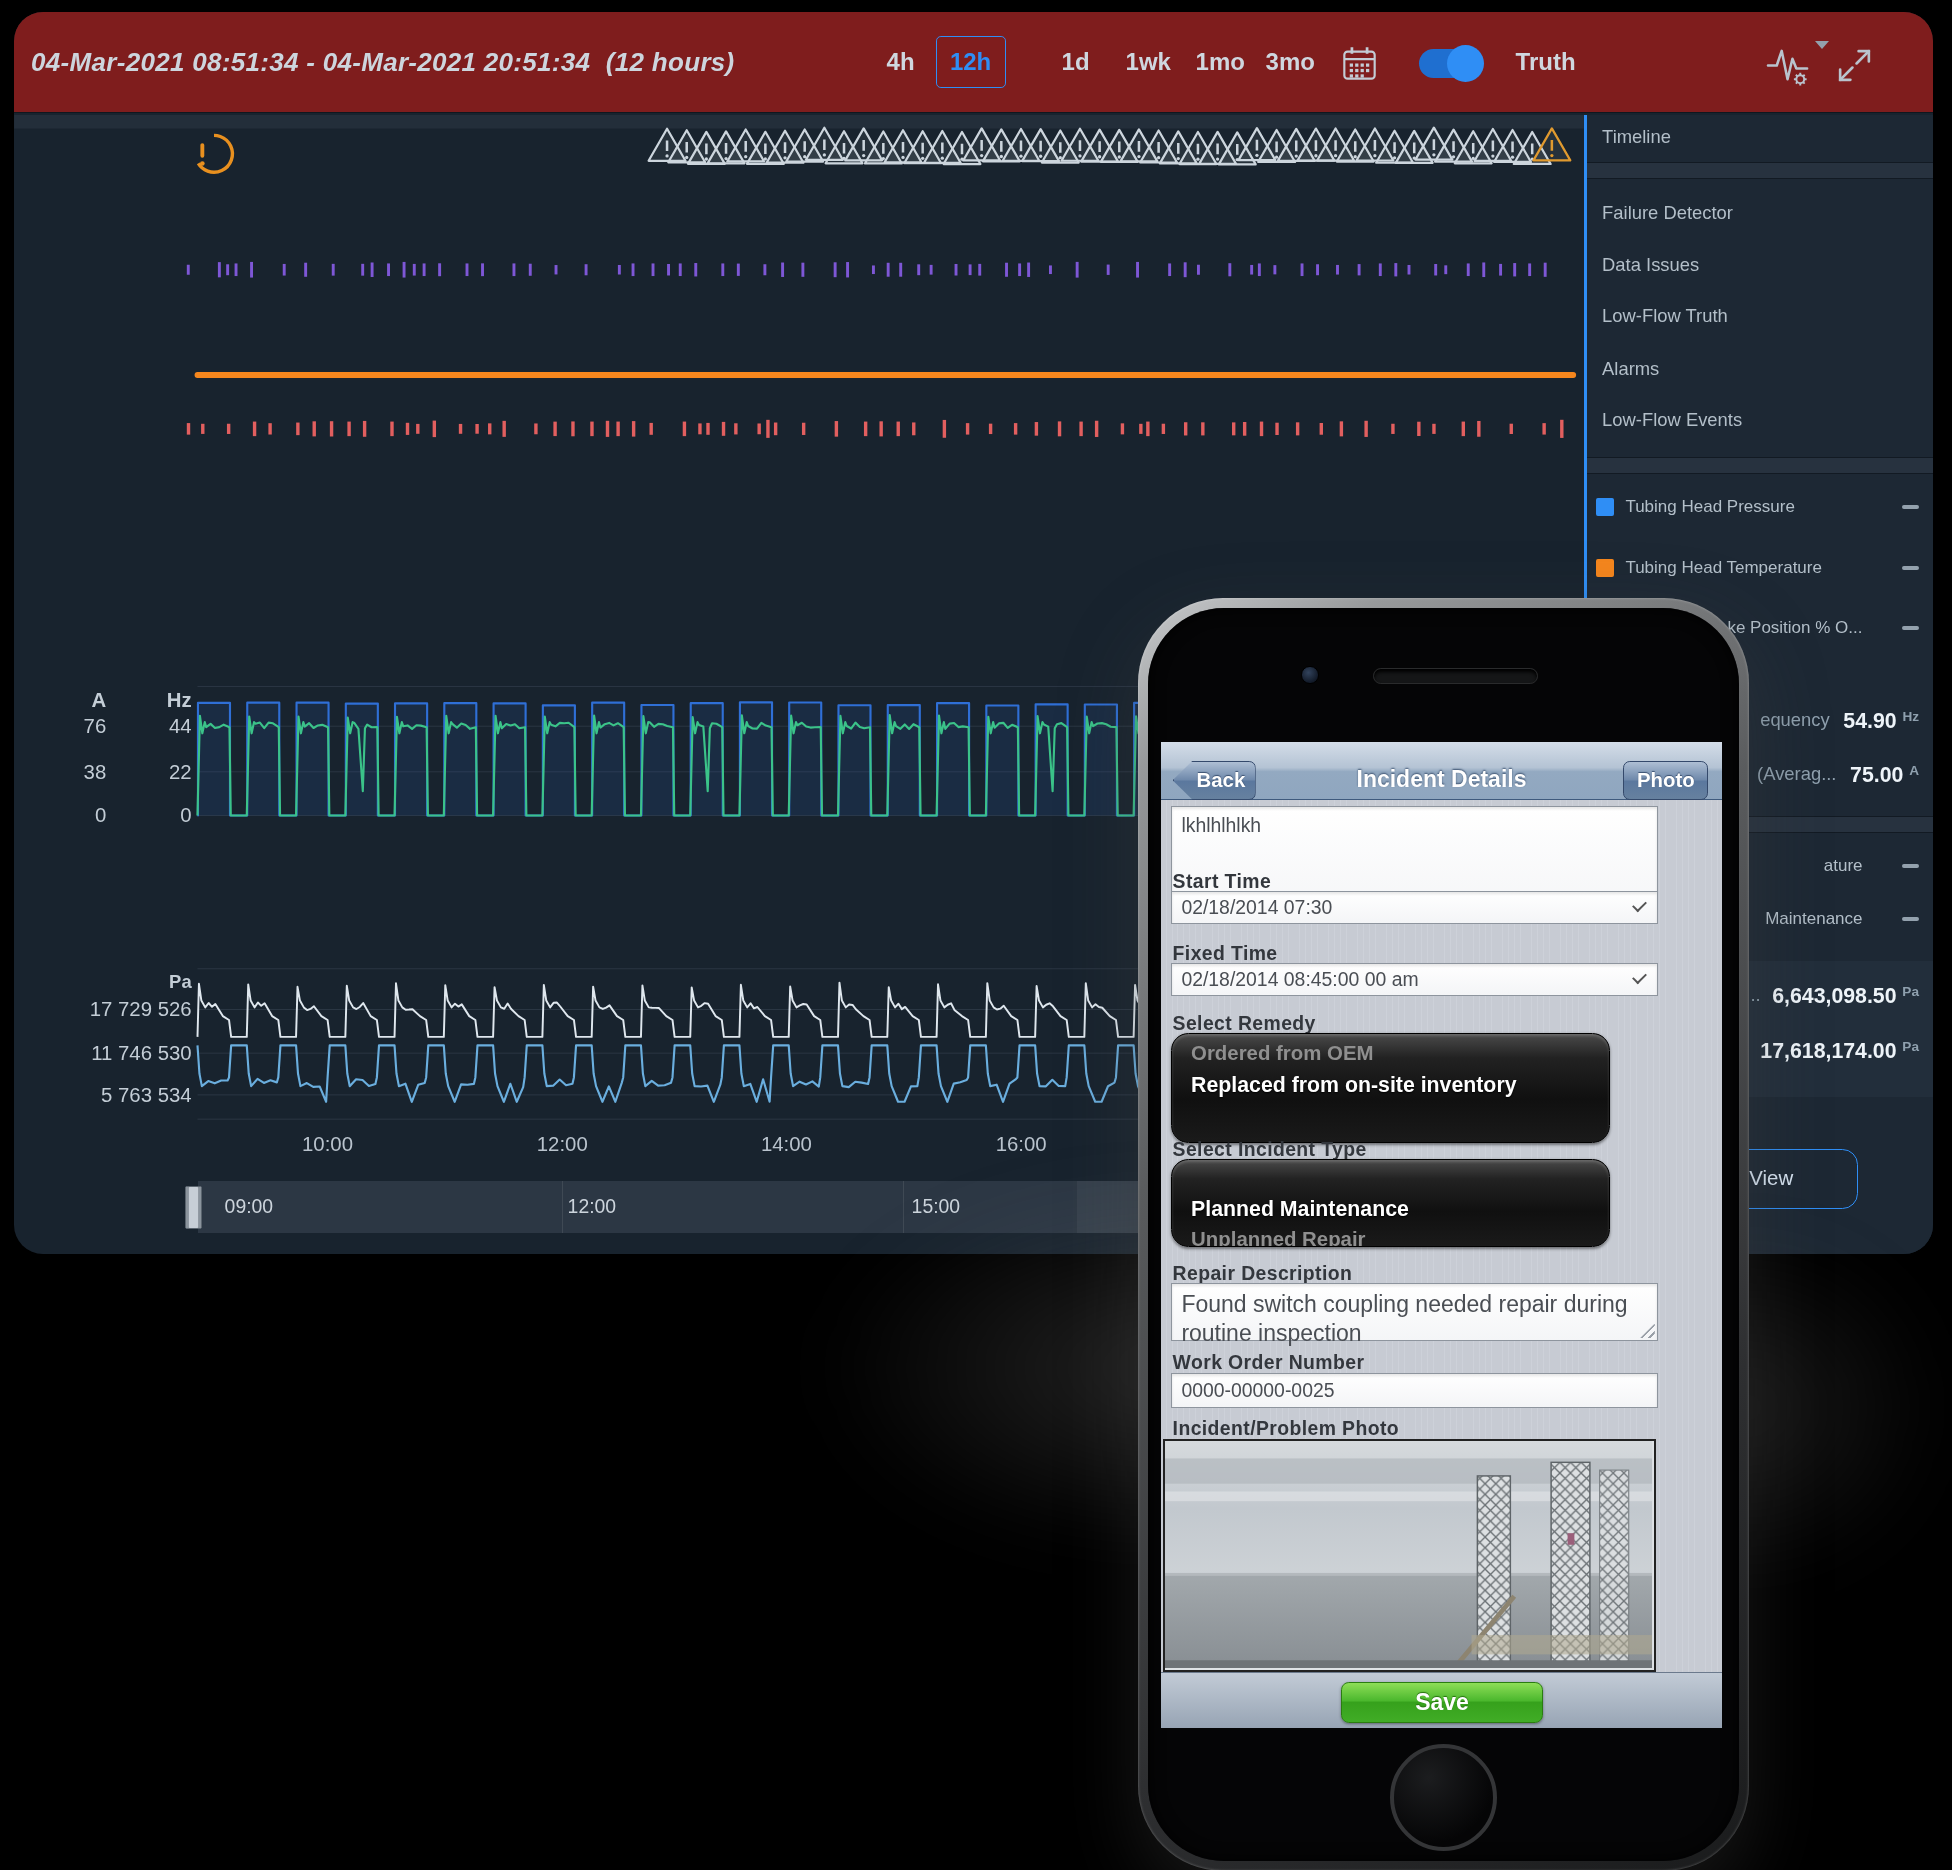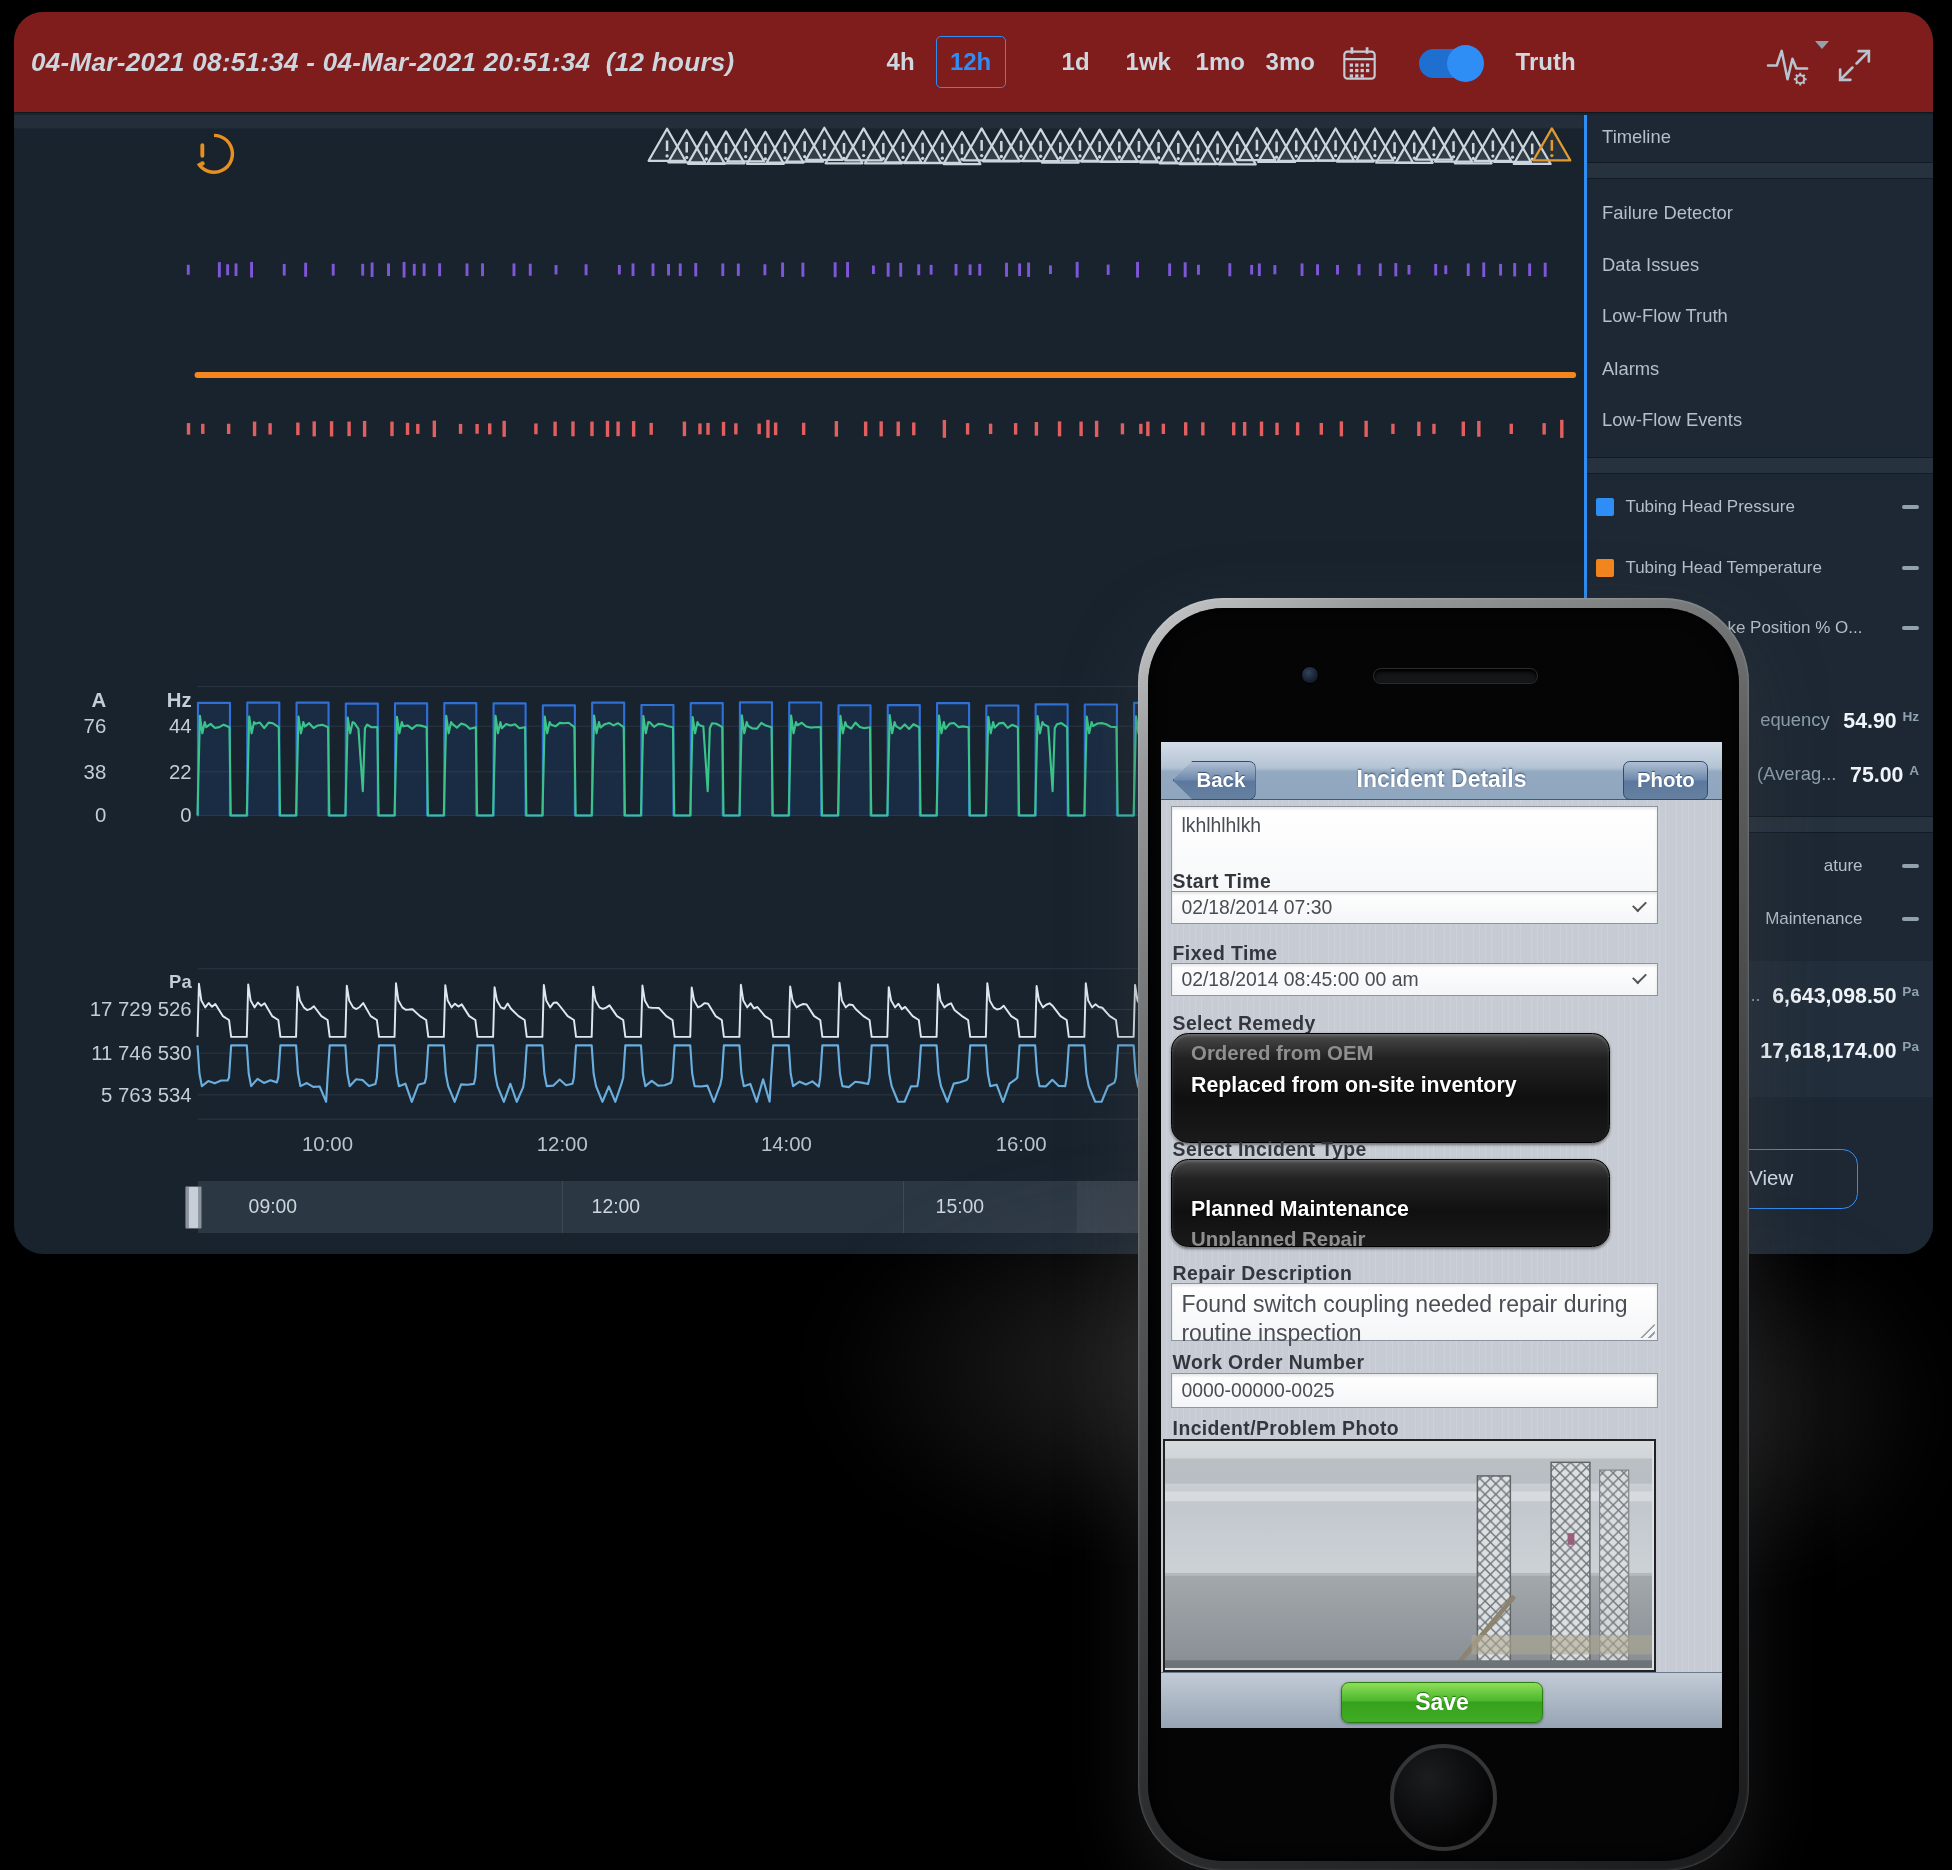--- a/index.html
+++ b/index.html
@@ -21,21 +21,21 @@
   #expand-icon{position:absolute;left:1820px;top:33px;}
 
   
   #chartsvg{position:absolute;left:0;top:103px;}
   text{user-select:none;}
 
   
   #scrubber{position:absolute;left:184px;top:1169px;width:1378px;height:52px;background:#2c3744;}
   #scrubber .seg{position:absolute;top:0;height:100%;background:rgba(255,255,255,0.05);}
   #scrubber .sep{position:absolute;top:0;width:1px;height:100%;background:rgba(255,255,255,0.09);}
-  #scrubber .slabel{position:absolute;top:0;height:100%;display:flex;align-items:center;font-size:19.4px;color:#ccd4dc;margin-left:24px;}
+  #scrubber .slabel{position:absolute;top:0;height:100%;display:flex;align-items:center;font-size:19.4px;color:#ccd4dc;}
   #scrub-handle{position:absolute;left:171px;top:1174px;width:17.5px;height:43px;background:#c7ced6;border-radius:1.9px;border:1px solid #5a646e;box-shadow:inset 2.9px 0 0 #8b949d, inset -2.9px 0 0 #8b949d;}
 
   
   #sidebar{position:absolute;left:1570px;top:103px;width:349px;height:1139px;background:#1d2834;border-left:3.9px solid #2f8ef5;}
   .sideitem{position:absolute;left:15.5px;font-size:18.4px;color:#b3bfc9;cursor:pointer;}
   .strip{position:absolute;left:0;width:100%;height:17.5px;background:#27323f;border-top:1px solid #121a23;border-bottom:1px solid #121a23;}
   .legendrow{position:absolute;left:0;width:100%;height:29px;display:flex;align-items:center;padding:0 13.6px 0 9.7px;}
   .legendrow .swatch{width:17.5px;height:17.5px;border-radius:1.9px;margin-right:11.6px;}
   .legendrow .llabel{font-size:17px;color:#b3bfc9;}
   .legendrow .minus{margin-left:auto;width:17.5px;height:3.9px;background:#93a1ad;border-radius:1.9px;cursor:pointer;}

